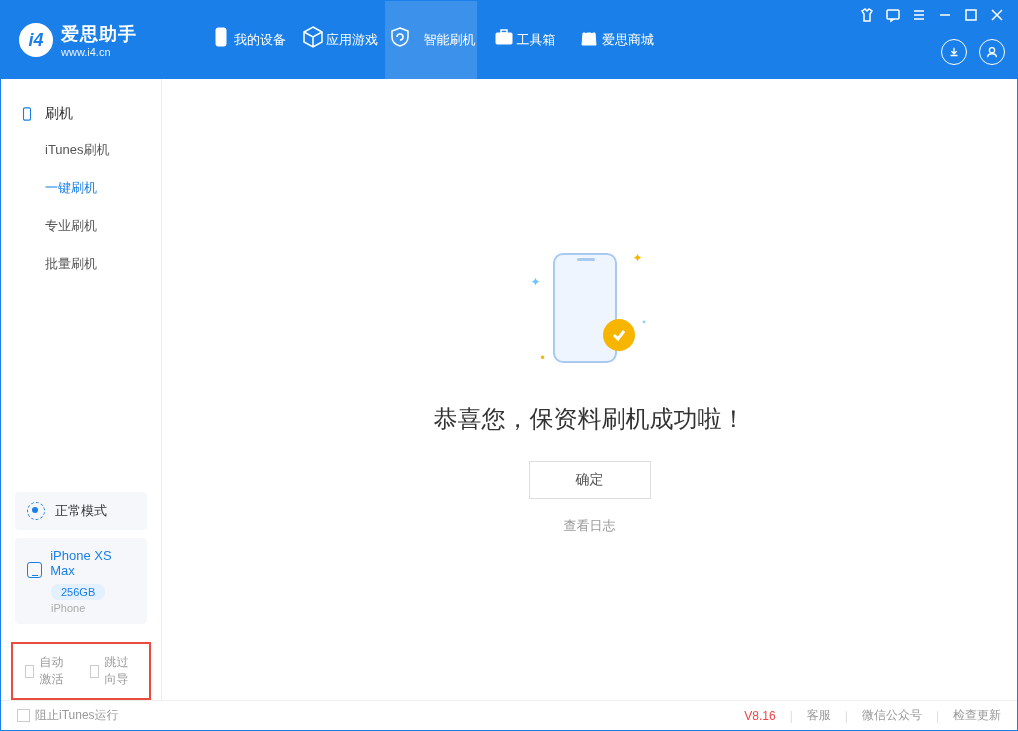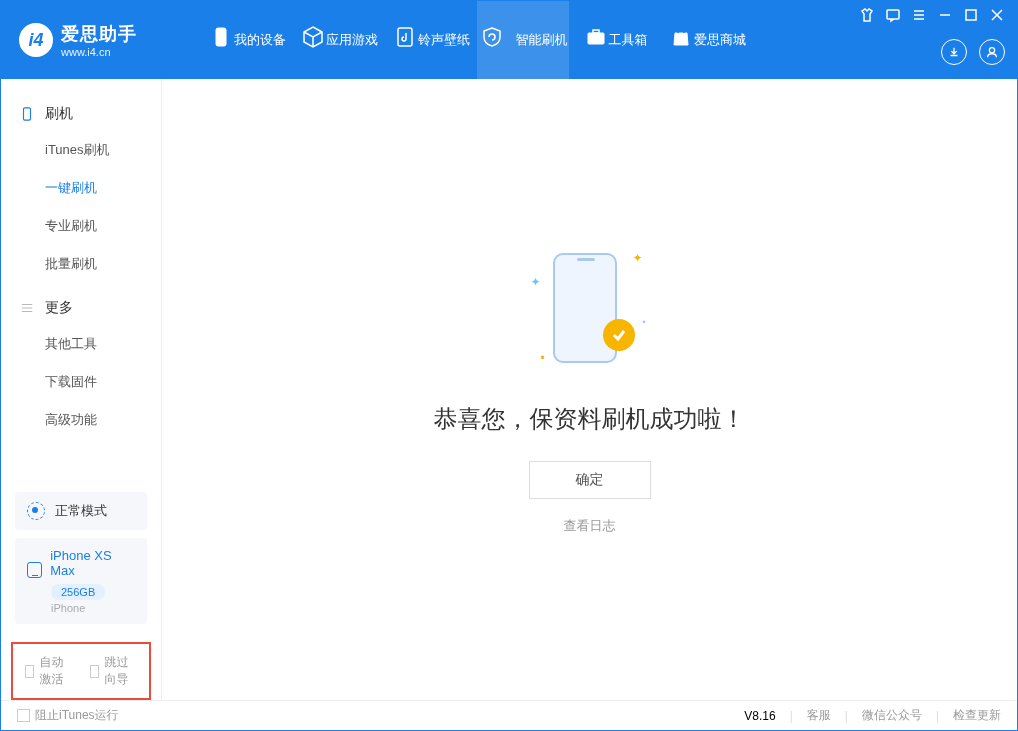--- a/index.html
+++ b/index.html
@@ -68,21 +68,21 @@
 .confirm-btn { border: 1px solid #ddd; background: #fff; padding: 9px 46px; font-size: 14px; color: #555; cursor: pointer; margin-bottom: 18px; }
 .log-link { font-size: 13px; color: #999; cursor: pointer; }
 
 
 .footer { height: 30px; border-top: 1px solid #eee; display: flex; align-items: center; padding: 0 16px; font-size: 12px; color: #999; }
 .footer-cb { display: flex; align-items: center; }
 .footer-cb .cb-box { border-color: #ccc; }
 .footer-right { margin-left: auto; display: flex; align-items: center; gap: 14px; }
 .footer-right .sep { color: #ddd; }
 .footer-link { cursor: pointer; }
-.version { color: #000000; }
+.version { color: #ef4444; }
 </style>
 </head>
 <body>
 
 <div class="header">
   <div class="logo-area">
     <div class="logo-icon">i4</div>
     <div class="logo-text">
       <div class="logo-title">爱思助手</div>
       <div class="logo-sub">www.i4.cn</div>
@@ -98,29 +98,20 @@
         </span>
       <span>我的设备</span>
     </div>
     <div class="nav-tab">
       <span class="nav-tab-icon">
           <svg viewBox="0 0 24 24">
             <path d="M12 2 L21 7 L21 17 L12 22 L3 17 L3 7 Z M3 7 L12 12 L21 7 M12 12 L12 22" fill="none" stroke-width="1.5"></path>
           </svg>
         </span>
       <span>应用游戏</span>
-    </div>
-    <div class="nav-tab">
-      <span class="nav-tab-icon">
-          <svg viewBox="0 0 24 24">
-            <rect x="5" y="3" width="14" height="18" rx="2" fill="none" stroke-width="1.5"></rect>
-            <path d="M13 8 L13 14 A2 2 0 1 1 11 12" fill="none" stroke-width="1.5"></path>
-          </svg>
-        </span>
-      <span>铃声壁纸</span>
     </div>
     <div class="nav-tab active">
       <span class="nav-tab-icon">
           <svg viewBox="0 0 24 24">
             <path d="M12 3 L20 6 L20 12 C20 17 16 20 12 21 C8 20 4 17 4 12 L4 6 Z" fill="none" stroke-width="1.5"></path>
             <path d="M9 12 A3 3 0 1 1 12 15" fill="none" stroke-width="1.5"></path>
           </svg>
         </span>
       <span>智能刷机</span>
     </div>
@@ -203,33 +194,20 @@
               <rect x="4" y="1" width="8" height="14" rx="1.5" fill="none" stroke="#1a7fe8" stroke-width="1.3"></rect>
             </svg>
           </span>
         <span>刷机</span>
       </div>
       <div class="side-item">iTunes刷机</div>
       <div class="side-item active">一键刷机</div>
       <div class="side-item">专业刷机</div>
       <div class="side-item">批量刷机</div>
     </div>
-    <div class="side-section">
-      <div class="side-header">
-        <span class="side-header-icon">
-            <svg viewBox="0 0 16 16" width="14" height="14">
-              <path d="M2 4 L14 4 M2 8 L14 8 M2 12 L14 12" stroke="#bbb" stroke-width="1.3"></path>
-            </svg>
-          </span>
-        <span>更多</span>
-      </div>
-      <div class="side-item">其他工具</div>
-      <div class="side-item">下载固件</div>
-      <div class="side-item">高级功能</div>
-    </div>
 
     <div class="device-panel">
       <div class="mode-row">
         <span class="mode-icon"></span>
         <span>正常模式</span>
       </div>
       <div class="device-row">
         <div class="device-name">
           <span class="device-name-icon"></span>
           <span>iPhone XS Max</span>

